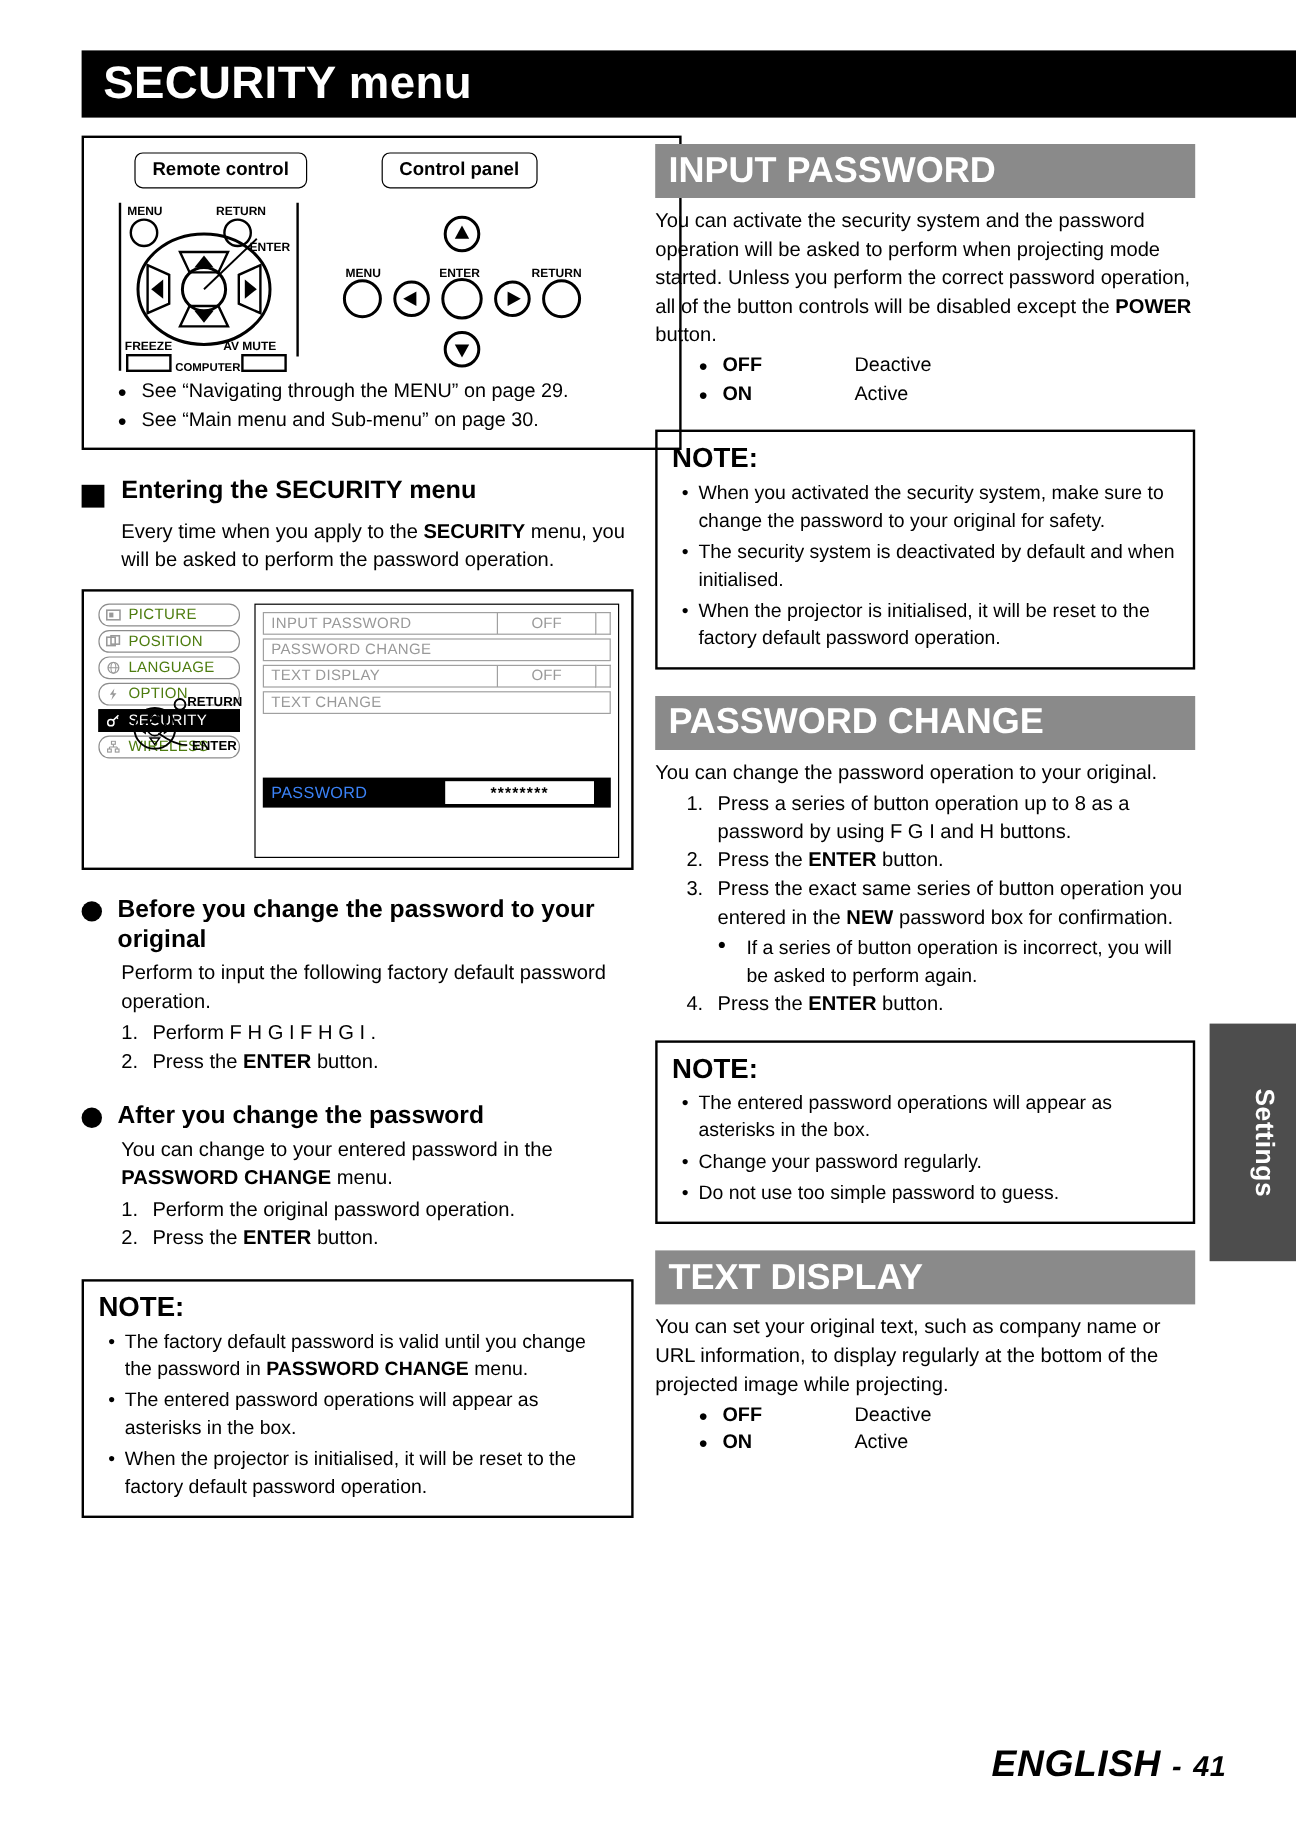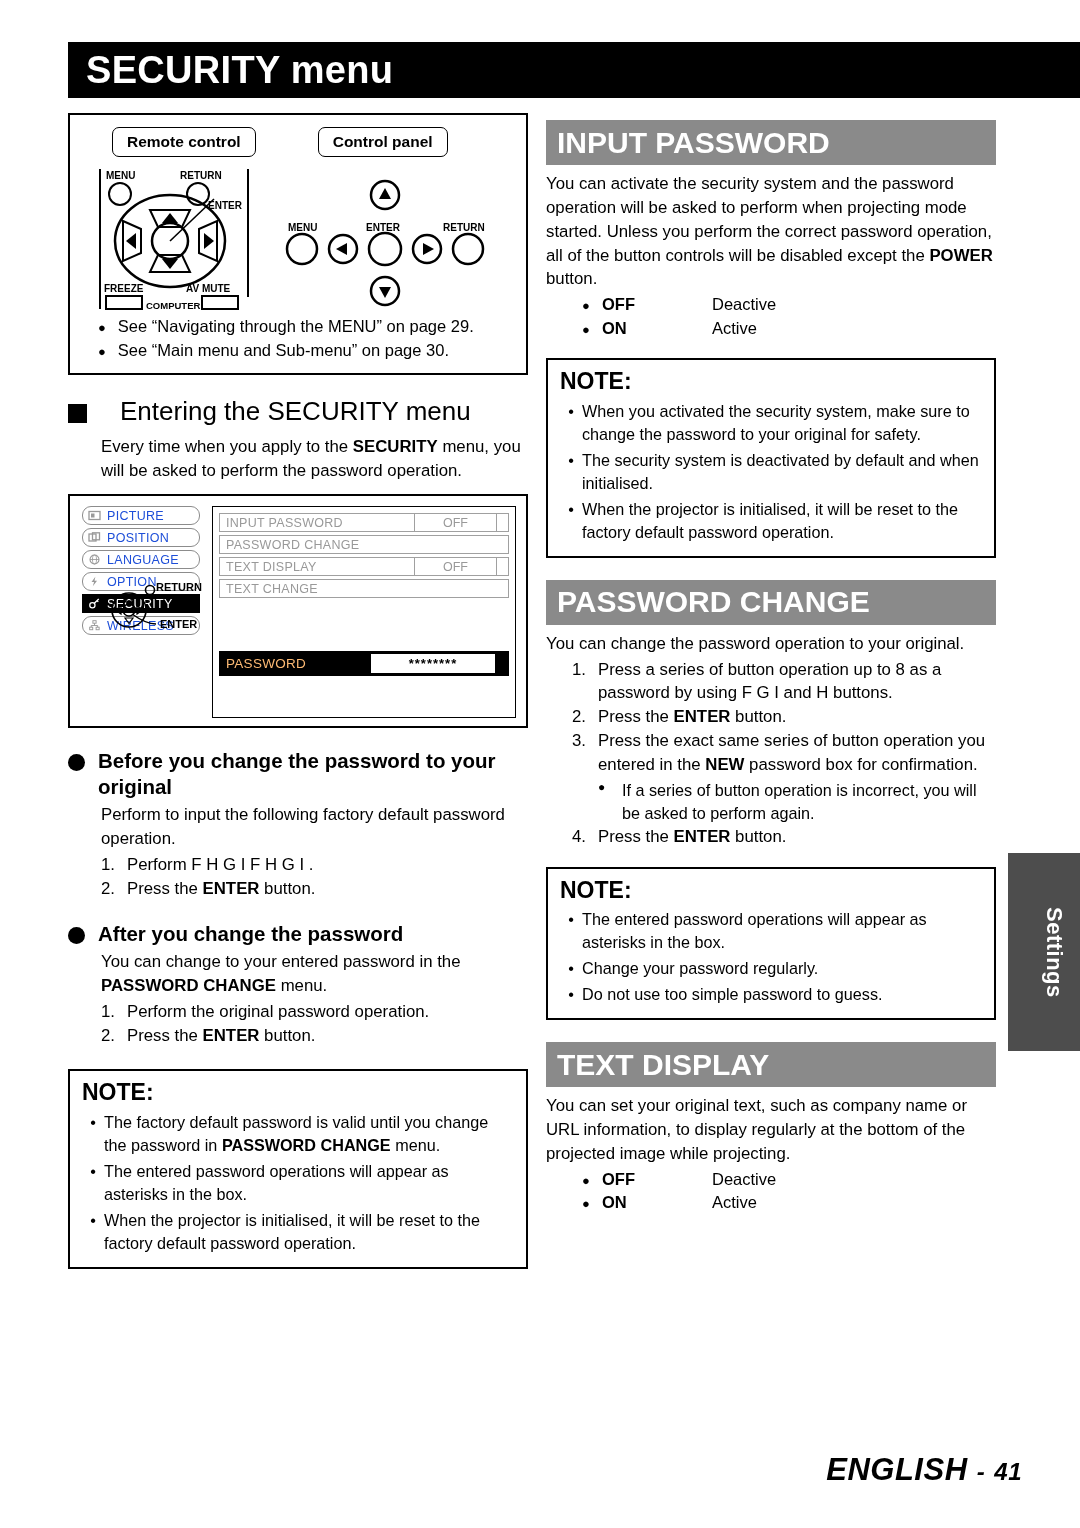--- a/index.html
+++ b/index.html
@@ -33,21 +33,21 @@
 
   
   #left-col {
     position: absolute; left: 68px; top: 113px;
     width: 460px;
   }
 
   .diagram-box {
     border: 2.5px solid #000;
     box-sizing: border-box;
-    width: 460px;
+    width: 500px;
     padding: 12px 14px 10px 14px;
   }
   .dg-labels { display: flex; gap: 62px; padding-left: 28px; }
   .dg-label {
     border: 1.5px solid #000;
     border-radius: 7px;
     font-size: 15.5px; font-weight: bold;
     padding: 5px 14px 5px 14px;
     white-space: nowrap;
   }
@@ -66,21 +66,21 @@
   
   .sq-heading {
     display: flex; align-items: flex-start;
     margin-top: 22px;
   }
   .sq-heading .sq {
     width: 19px; height: 19px; background: #000;
     margin-top: 7px; margin-right: 14px; flex: none;
   }
   .sq-heading .htext {
-    font-size: 26px; font-weight: normal; line-height: 1.15; margin-left: 19px;
+    font-size: 21px; font-weight: bold; line-height: 1.15;
   }
 
   .body-text {
     font-size: 16.8px; line-height: 1.42;
     margin-top: 8px; margin-left: 33px;
   }
   .body-text.tight { margin-top: 4px; }
   b { font-weight: bold; }
 
   
@@ -90,21 +90,21 @@
     border: 2px solid #000;
     box-sizing: border-box;
     position: relative;
     background: #fff;
   }
   #osd-left { position: absolute; left: 12px; top: 10px; width: 118px; }
   .osd-item {
     height: 19px; margin-bottom: 3px;
     border: 1px solid #8c8c8c; border-radius: 9px;
     display: flex; align-items: center;
-    font-size: 12.5px; color: #1d4ed8; letter-spacing: .3px;
+    font-size: 12.5px; color: #4d7c0f; letter-spacing: .3px;
     box-sizing: border-box;
     padding-left: 4px;
   }
   .osd-item.selected {
     background: #000; color: #fff; border-color: #000; border-radius: 0;
   }
   .osd-item .osd-ico {
     width: 15px; height: 13px; flex: none; margin-right: 5px;
     display: inline-flex; align-items: center; justify-content: center;
   }
@@ -125,21 +125,21 @@
     width: 82px; border: 1px solid #a0a0a0; border-left: none; box-sizing: border-box;
     display: flex; align-items: center; justify-content: center;
     font-size: 12.5px; color: #999;
   }
   .osd-row .pad { width: 12px; border: 1px solid #a0a0a0; border-left: none; box-sizing: border-box; }
   .osd-pwrow {
     position: absolute; left: 6px; right: 6px; top: 144px;
     height: 25px; background: #000; display: flex; align-items: center;
   }
   .osd-pwrow .pwlbl {
-    color: #fdba74; font-size: 13.5px; padding-left: 7px; letter-spacing: .3px; flex: 1;
+    color: #3b82f6; font-size: 13.5px; padding-left: 7px; letter-spacing: .3px; flex: 1;
   }
   .osd-pwrow .pwbox {
     width: 124px; height: 19px; background: #fff; margin-right: 14px;
     display: flex; align-items: center; justify-content: center;
     font-size: 13px; color: #000; letter-spacing: 1px; font-weight: bold;
   }
   #osd-nav { position: absolute; left: 22px; bottom: 6px; }
 
   
   .dot-heading { display: flex; align-items: flex-start; margin-top: 20px; }

